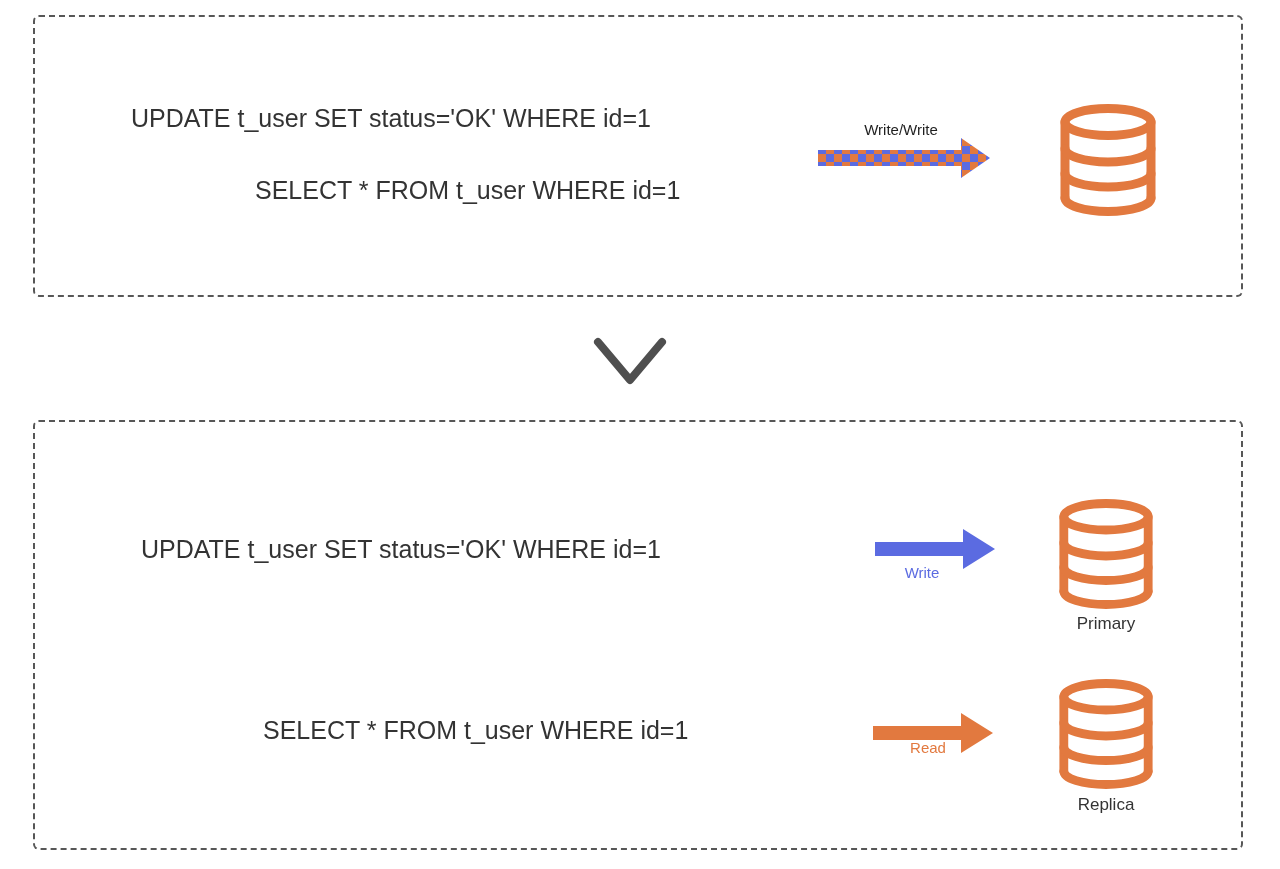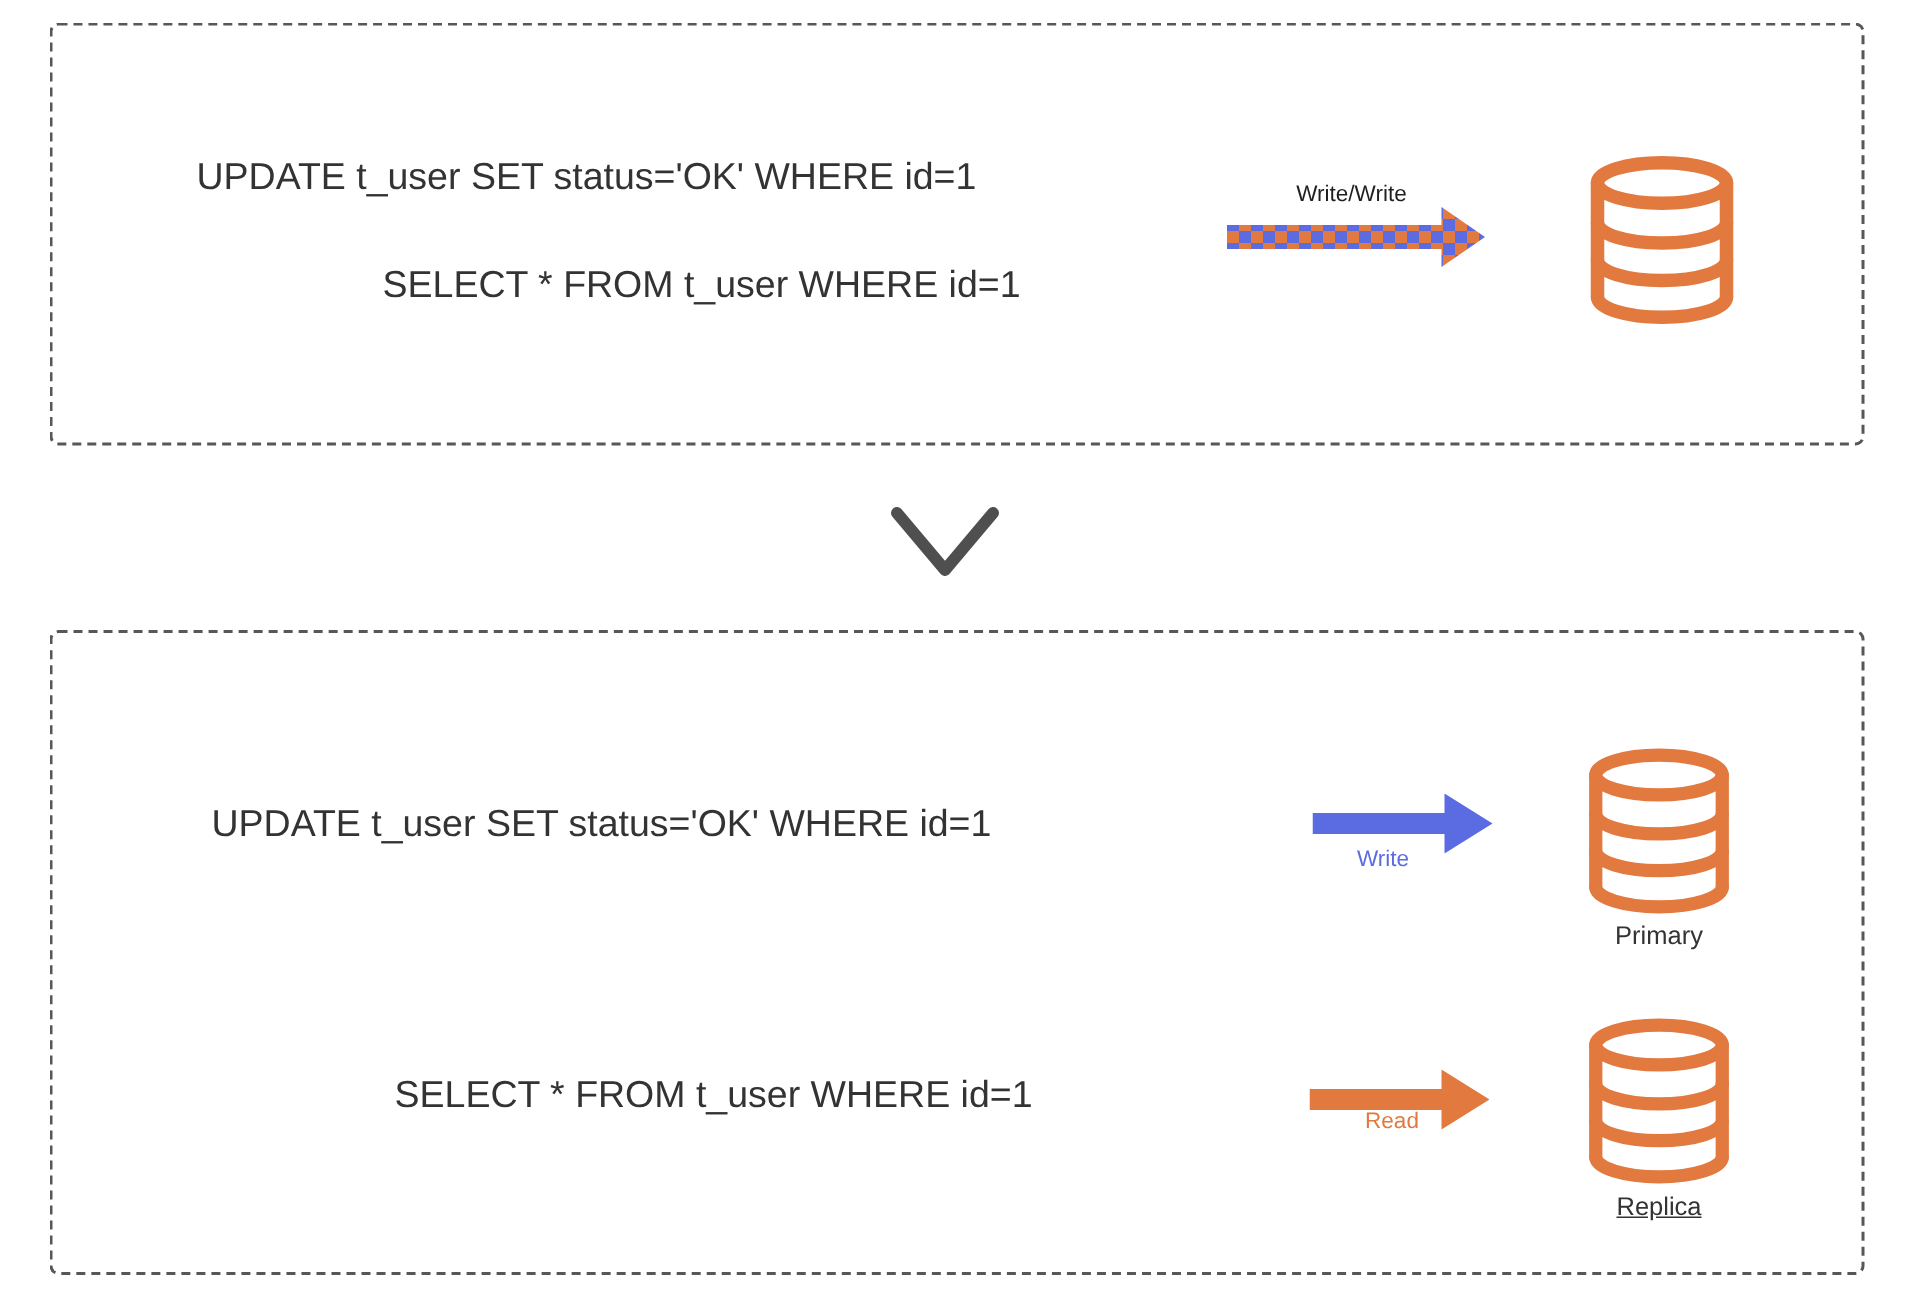--- a/index.html
+++ b/index.html
@@ -119,13 +119,13 @@
 <div class="arrow-label" style="left:928px;top:702px;color:var(--orange);margin-top:38px;">Read</div>
 
 <svg class="abs" style="left:873px;top:713px;color:var(--orange);" width="120" height="40">
   <use href="#solid-arrow"></use>
 </svg>
 
 <svg class="abs db-icon" style="left:1055px;top:678px;" width="102" height="112">
   <use href="#db"></use>
 </svg>
 
-<div class="db-label" style="left:1106px;top:796px;text-decoration:underline;">Replica</div>
+<div class="db-label" style="left:1106px;top:796px;">Replica</div>
 
 </body></html>

